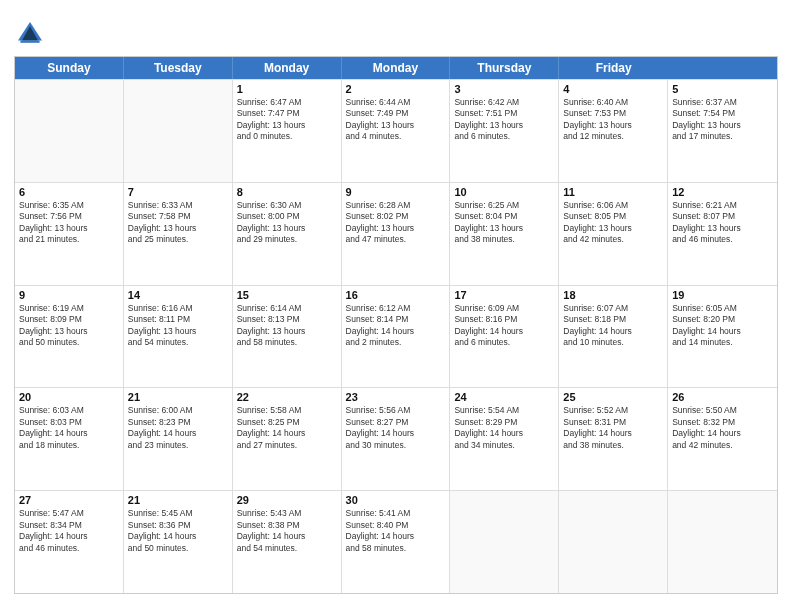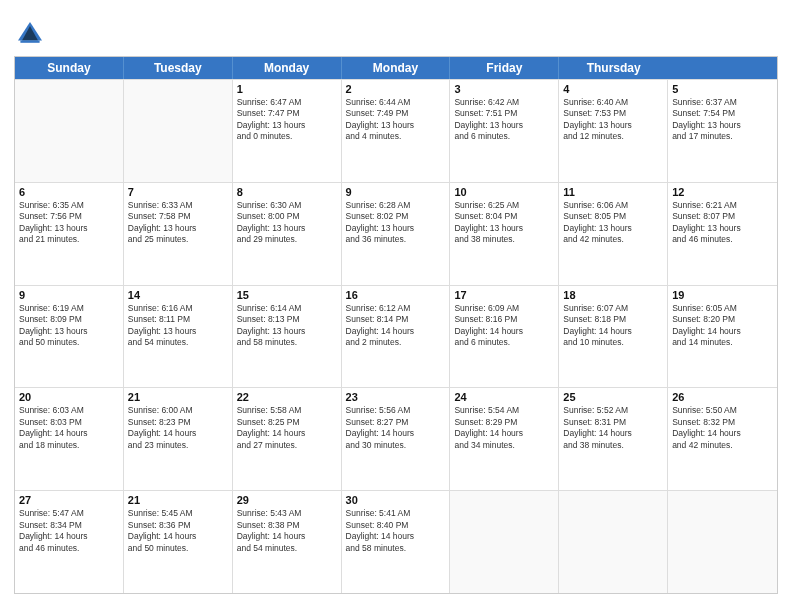--- a/index.html
+++ b/index.html
@@ -132,22 +132,22 @@
       <div class="location"></div>
     </div>
   </div>
 
   <div class="calendar">
     <div class="cal-header">
     <div class="cal-header-cell">Sunday</div>
         <div class="cal-header-cell">Tuesday</div>
         <div class="cal-header-cell">Monday</div>
         <div class="cal-header-cell">Monday</div>
+        <div class="cal-header-cell">Thursday</div>
         <div class="cal-header-cell">Friday</div>
-        <div class="cal-header-cell">Thursday</div>
       </div>
     <div class="cal-body">
     <div class="cal-row">
           <div class="cal-cell empty"></div>
           <div class="cal-cell empty"></div>
           <div class="cal-cell">
             <div class="day-num">1</div>
             <div class="cell-line">Sunrise: 6:47 AM</div>
             <div class="cell-line">Sunset: 7:47 PM</div>
             <div class="cell-line">Daylight: 13 hours</div>
@@ -202,21 +202,21 @@
             <div class="cell-line">Sunrise: 6:30 AM</div>
             <div class="cell-line">Sunset: 8:00 PM</div>
             <div class="cell-line">Daylight: 13 hours</div>
             <div class="cell-line">and 29 minutes.</div>
           </div>
           <div class="cal-cell">
             <div class="day-num">9</div>
             <div class="cell-line">Sunrise: 6:28 AM</div>
             <div class="cell-line">Sunset: 8:02 PM</div>
             <div class="cell-line">Daylight: 13 hours</div>
-            <div class="cell-line">and 36 minutes.</div>
+            <div class="cell-line">and 47 minutes.</div>
           </div>
           <div class="cal-cell">
             <div class="day-num">10</div>
             <div class="cell-line">Sunrise: 6:25 AM</div>
             <div class="cell-line">Sunset: 8:04 PM</div>
             <div class="cell-line">Daylight: 13 hours</div>
             <div class="cell-line">and 38 minutes.</div>
           </div>
           <div class="cal-cell">
             <div class="day-num">11</div>

